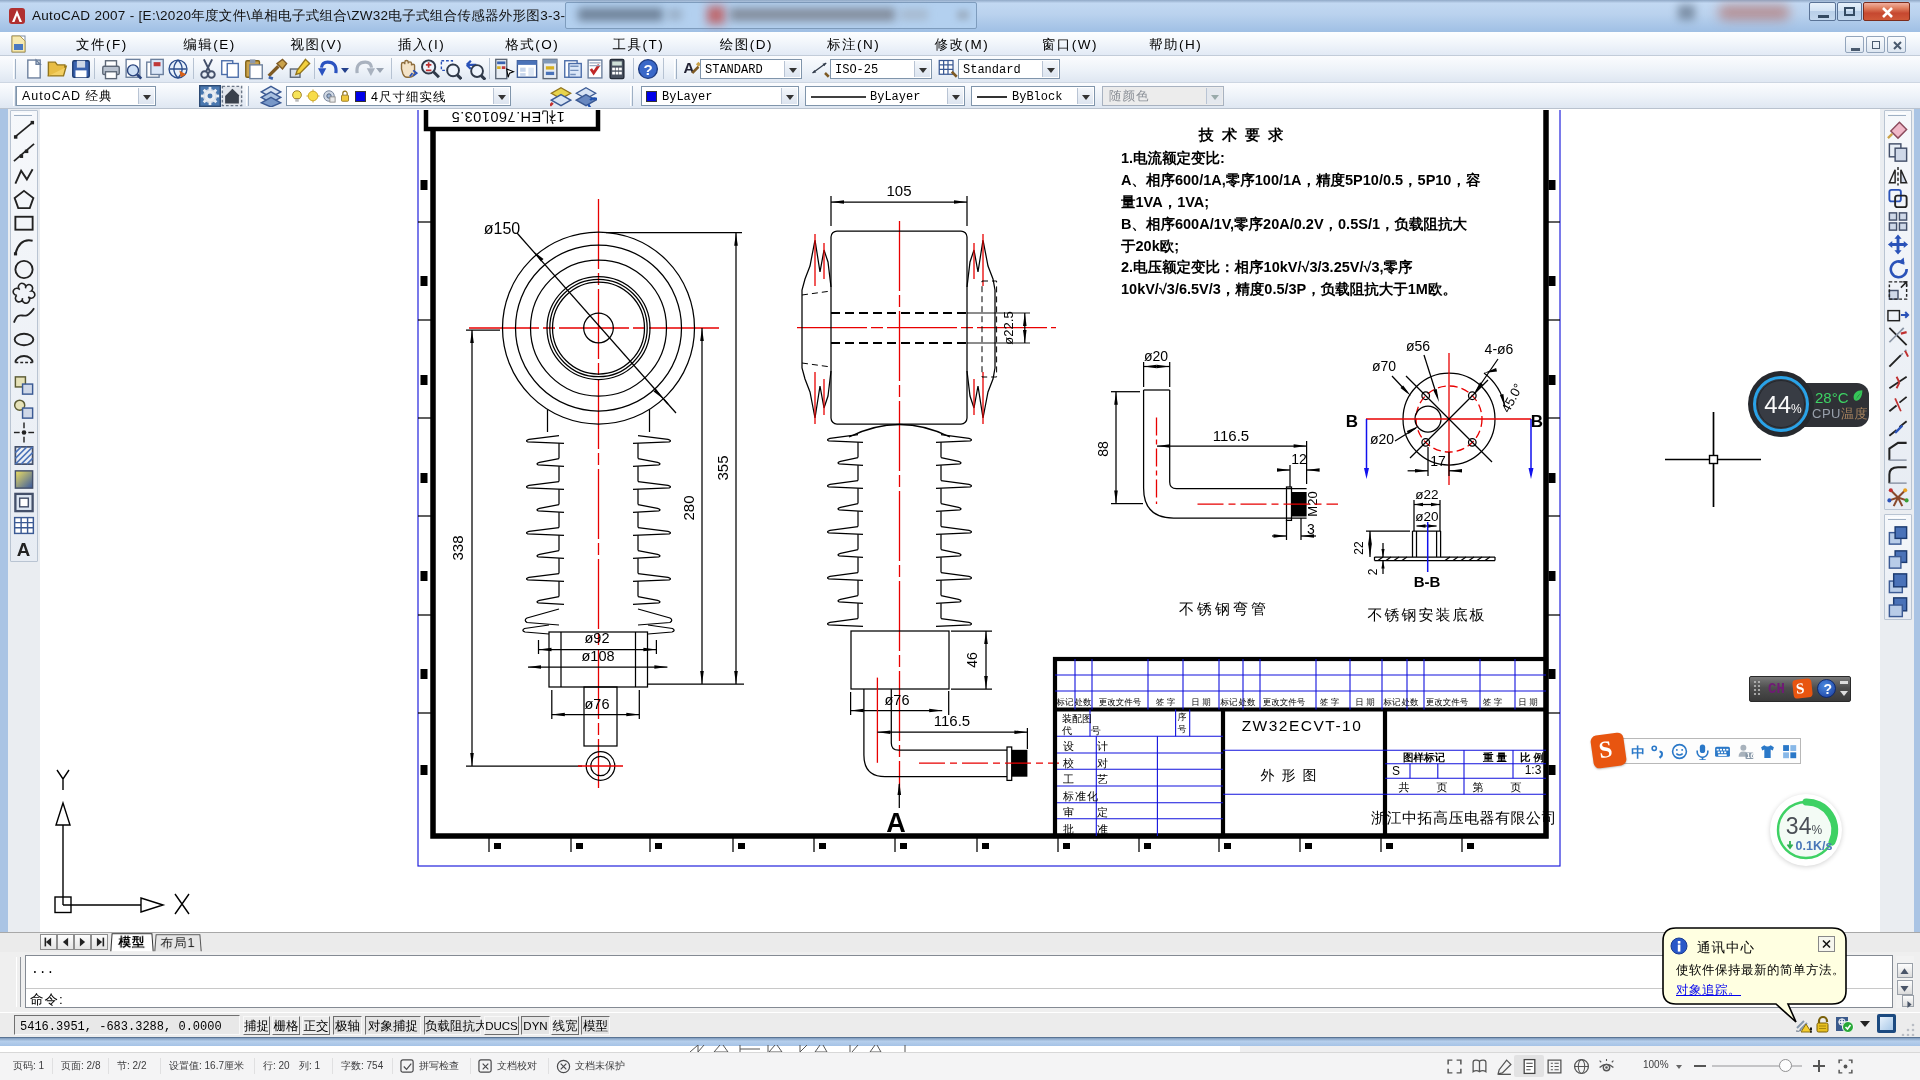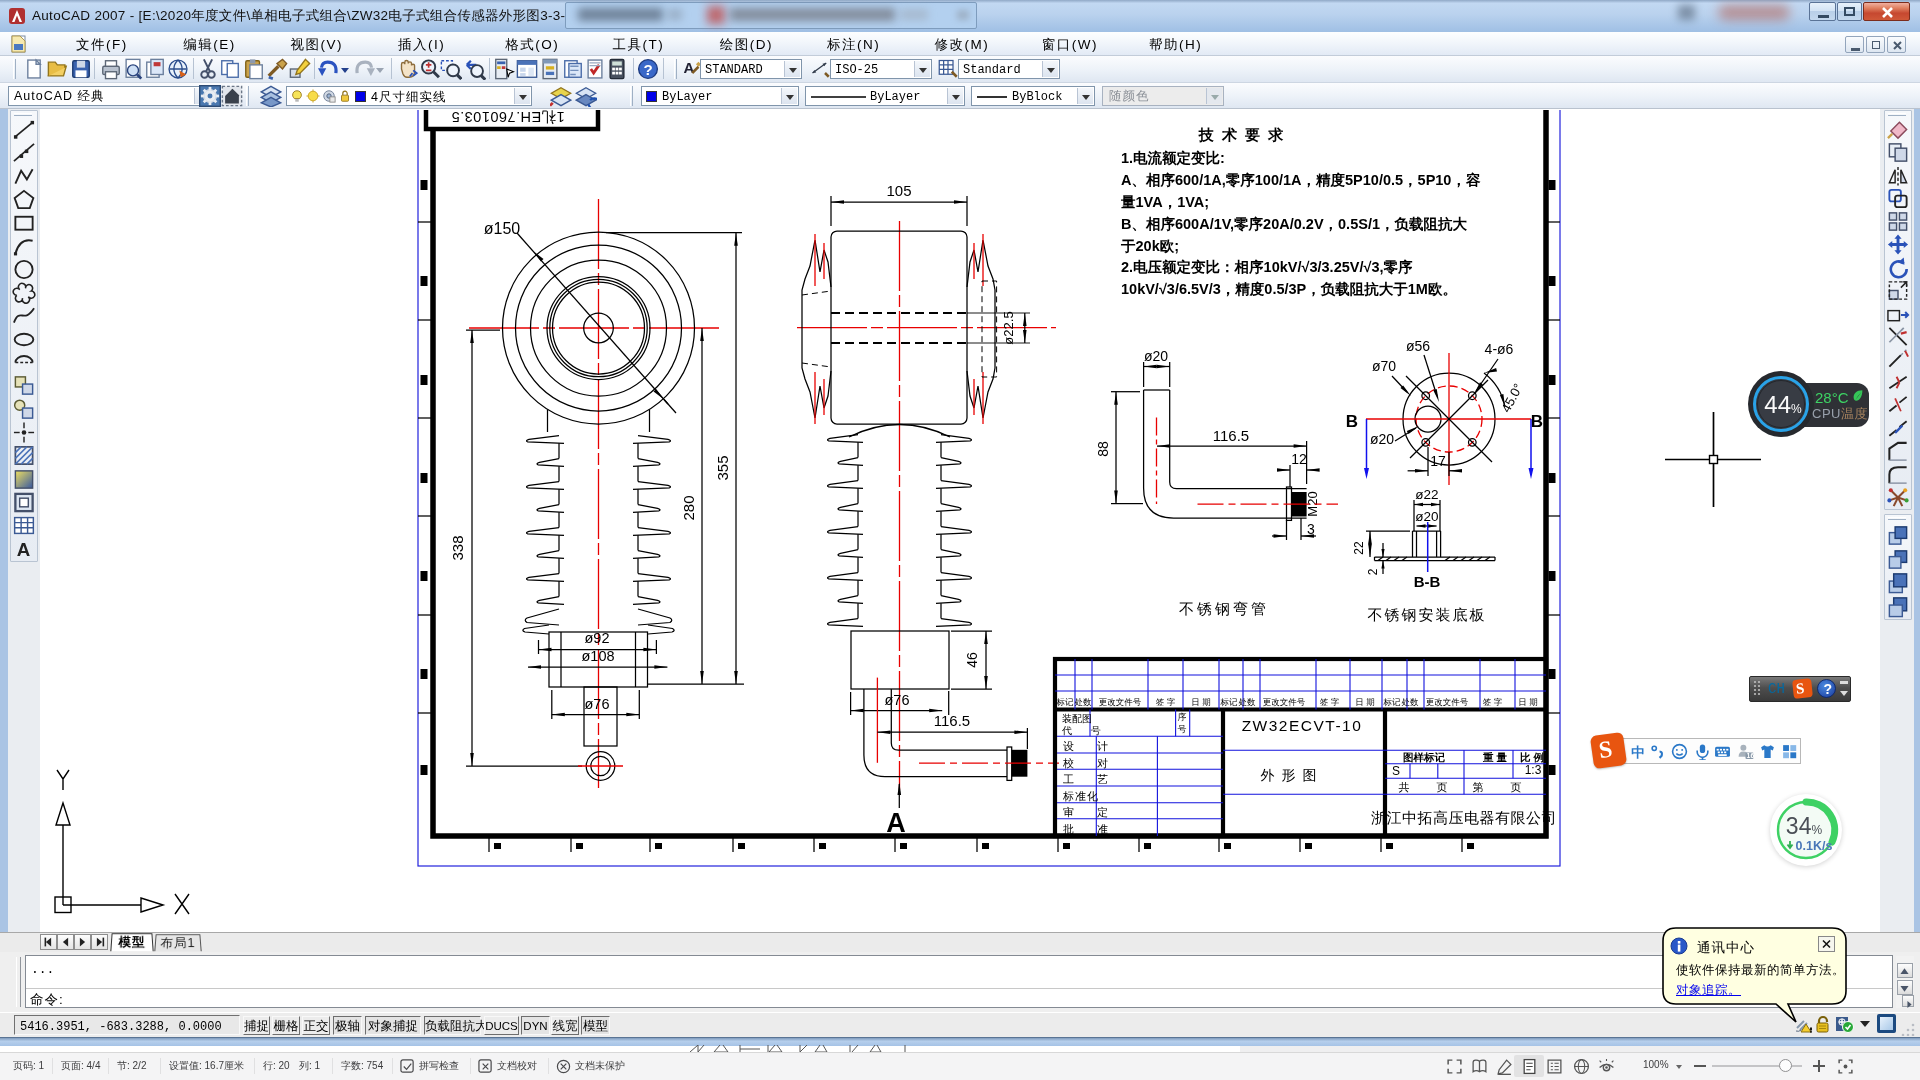--- a/index.html
+++ b/index.html
@@ -252,21 +252,21 @@
       <path d="M1,5.5 h11 M1,9 h11 M4.5,2 v11 M8,2 v11" stroke="#3b5a94"></path>
       <path d="M11,11 l4,4" stroke="#7e5a24" stroke-width="2"></path>
     </svg></div>
 <div class="combo" style="left:958px;top:59px;width:102px"><span style="margin-left:4px;font-family:'Liberation Mono';font-size:12px">Standard</span><span class="cbtn">
       <span class="tri"></span>
     </span></div>
 <div class="abs" id="tb2"></div>
 <div class="grip" style="left:13px;top:86px"></div>
 <div class="grip" style="left:246px;top:86px"></div>
 <div class="grip" style="left:630px;top:86px"></div>
-<div class="combo" style="left:8px;top:86px;width:204px"><span style="margin-left:5px;letter-spacing:1px">AutoCAD 经典</span><span class="cbtn">
+<div class="combo" style="left:16px;top:86px;width:140px"><span style="margin-left:5px;letter-spacing:1px">AutoCAD 经典</span><span class="cbtn">
       <span class="tri"></span>
     </span></div>
 <div class="ico" style="left:199px;top:85px;width:22px;height:22px"><svg viewBox="0 0 16 16">
       <rect x="0.5" y="0.5" width="15" height="15" fill="#4a78b0" stroke="#2c4a74"></rect>
       <circle cx="8" cy="8" r="4.6" fill="#e8ecf2" stroke="#d0d8e4"></circle>
       <circle cx="8" cy="8" r="1.8" fill="#4a78b0"></circle>
       <g stroke="#e8ecf2" stroke-width="2">
         <line x1="8" y1="1.4" x2="8" y2="3.6"></line>
         <line x1="8" y1="12.4" x2="8" y2="14.6"></line>
         <line x1="1.4" y1="8" x2="3.6" y2="8"></line>
@@ -280,21 +280,21 @@
 <div class="ico" style="left:221px;top:85px;width:22px;height:22px"><svg viewBox="0 0 16 16">
       <rect x="1" y="1" width="14" height="14" fill="#e2e6ec" stroke="#6a7686" stroke-dasharray="2 1.4"></rect>
       <path d="M3,8 L8,3 L13,8 V13.5 H3 Z" fill="#3a414c"></path>
       <path d="M8,3 L13,8" stroke="#3a414c"></path>
     </svg></div>
 <div class="ico" style="left:260px;top:85px;width:22px;height:22px"><svg viewBox="0 0 16 16">
       <path d="M8,1 L15,5 8,9 1,5 Z" fill="#d8e4f4" stroke="#3b5a94"></path>
       <path d="M8,5 L15,9 8,13 1,9 Z" fill="#a8c0e0" stroke="#3b5a94"></path>
       <path d="M8,9 L15,13 8,16 1,13 Z" fill="#7898c8" stroke="#3b5a94"></path>
     </svg></div>
-<div class="combo" style="left:286px;top:86px;width:246px">
+<div class="combo" style="left:286px;top:86px;width:225px">
 <svg style="position:absolute;left:3px;top:2px" width="14" height="14" viewBox="0 0 16 16">
       <path d="M8,2 c-3,0 -5,2 -5,5 0,2 1.5,3 2,4 h6 c0.5,-1 2,-2 2,-4 0,-3 -2,-5 -5,-5 Z" fill="#f7e458" stroke="#93751c"></path>
       <rect x="6" y="11.5" width="4" height="3" fill="#b8b8b8"></rect>
     </svg>
 <svg style="position:absolute;left:19px;top:2px" width="14" height="14" viewBox="0 0 16 16">
       <circle cx="8" cy="8" r="5.5" fill="#f7dc48" stroke="#c8a018"></circle>
       <g stroke="#c8a018">
         <line x1="8" y1="0.5" x2="8" y2="2.5"></line>
         <line x1="8" y1="13.5" x2="8" y2="15.5"></line>
         <line x1="0.5" y1="8" x2="2.5" y2="8"></line>
@@ -603,21 +603,21 @@
 <div class="abs" style="left:0;top:1037px;width:1920px;height:1px;background:#5a7494"></div>
 <div class="abs" id="wordsliver"></div>
 <div class="abs" style="left:1240px;top:1046px;width:680px;height:6px;background:#efeff0"></div>
 <svg class="abs" style="left:680px;top:1045px" width="340" height="8" viewBox="0 0 340 8">
     <g stroke="#555" stroke-width="1" fill="none">
       <path d="M10,7 l8,-7 M18,0 v7 M18,7 l6,-7 M40,0 l-6,7 h14 l-5,-7 M60,0 v7 M60,4 h20 M88,0 v7 M95,0 l-6,7 h13 l-5,-7 M120,0 v7 M120,7 l7,-7 M140,0 l-5,7 h12 l-4,-7 M170,0 v7 M178,0 l-6,7 M195,0 l-5,7 h11 l-4,-7 M225,0 v7"></path>
     </g>
   </svg>
 <div class="abs" id="wpsbar"></div>
 <div class="wtxt" style="left:13px">页码: 1</div>
-<div class="wtxt" style="left:61px">页面: 4/4</div>
+<div class="wtxt" style="left:61px">页面: 2/8</div>
 <div class="wtxt" style="left:117px">节: 2/2</div>
 <div class="wtxt" style="left:169px">设置值: 16.7厘米</div>
 <div class="wtxt" style="left:263px">行: 20</div>
 <div class="wtxt" style="left:299px">列: 1</div>
 <div class="wtxt" style="left:341px">字数: 754</div>
 <div class="wsep" style="left:52px"></div>
 <div class="wsep" style="left:108px"></div>
 <div class="wsep" style="left:160px"></div>
 <div class="wsep" style="left:254px"></div>
 <div class="wsep" style="left:332px"></div>
@@ -1186,21 +1186,21 @@
       <circle cx="3" cy="3" r="1.1"></circle>
       <circle cx="7" cy="3" r="1.1"></circle>
       <circle cx="3" cy="7" r="1.1"></circle>
       <circle cx="7" cy="7" r="1.1"></circle>
       <circle cx="3" cy="11" r="1.1"></circle>
       <circle cx="7" cy="11" r="1.1"></circle>
       <circle cx="3" cy="15" r="1.1"></circle>
       <circle cx="7" cy="15" r="1.1"></circle>
     </g>
   </svg>
-<div class="abs" style="left:1768px;top:681px;font-size:14px;color:#0369a1;font-family:'Liberation Mono';font-weight:normal">CH</div>
+<div class="abs" style="left:1768px;top:681px;font-size:14px;color:#701a75;font-family:'Liberation Mono';font-weight:bold">CH</div>
 <div class="abs" style="left:1793px;top:679px;width:19px;height:19px;background:#e85510;border-radius:4px;transform:rotate(-6deg)">
     <div style="position:absolute;left:3px;top:1px;font-size:15px;font-weight:bold;color:#fff;font-family:'Liberation Serif'">S</div>
   </div>
 <div class="abs" style="left:1817px;top:679px;width:19px;height:19px;background:radial-gradient(circle at 40% 35%,#4a8ae0,#1a3a9c);border-radius:50%;border:1px solid #102a6c">
     <div style="position:absolute;left:5.5px;top:1px;font-size:14px;font-weight:bold;color:#fff">?</div>
   </div>
 <div class="abs" style="left:1840px;top:681px;width:8px;height:2.6px;background:#ddd"></div>
 <div class="tri" style="left:1840px;top:691px;border-top-color:#ddd;border-left-width:4px;border-right-width:4px;border-top-width:5px"></div>
 <div class="abs" style="left:1604px;top:738px;width:197px;height:26px;background:#fdfdfd;border:1px solid #b8b8b8"></div>
 <div class="abs" style="left:1592px;top:734px;width:33px;height:33px;background:#e85510;border-radius:6px;transform:rotate(-8deg);box-shadow:0 1px 2px rgba(0,0,0,0.25)">

